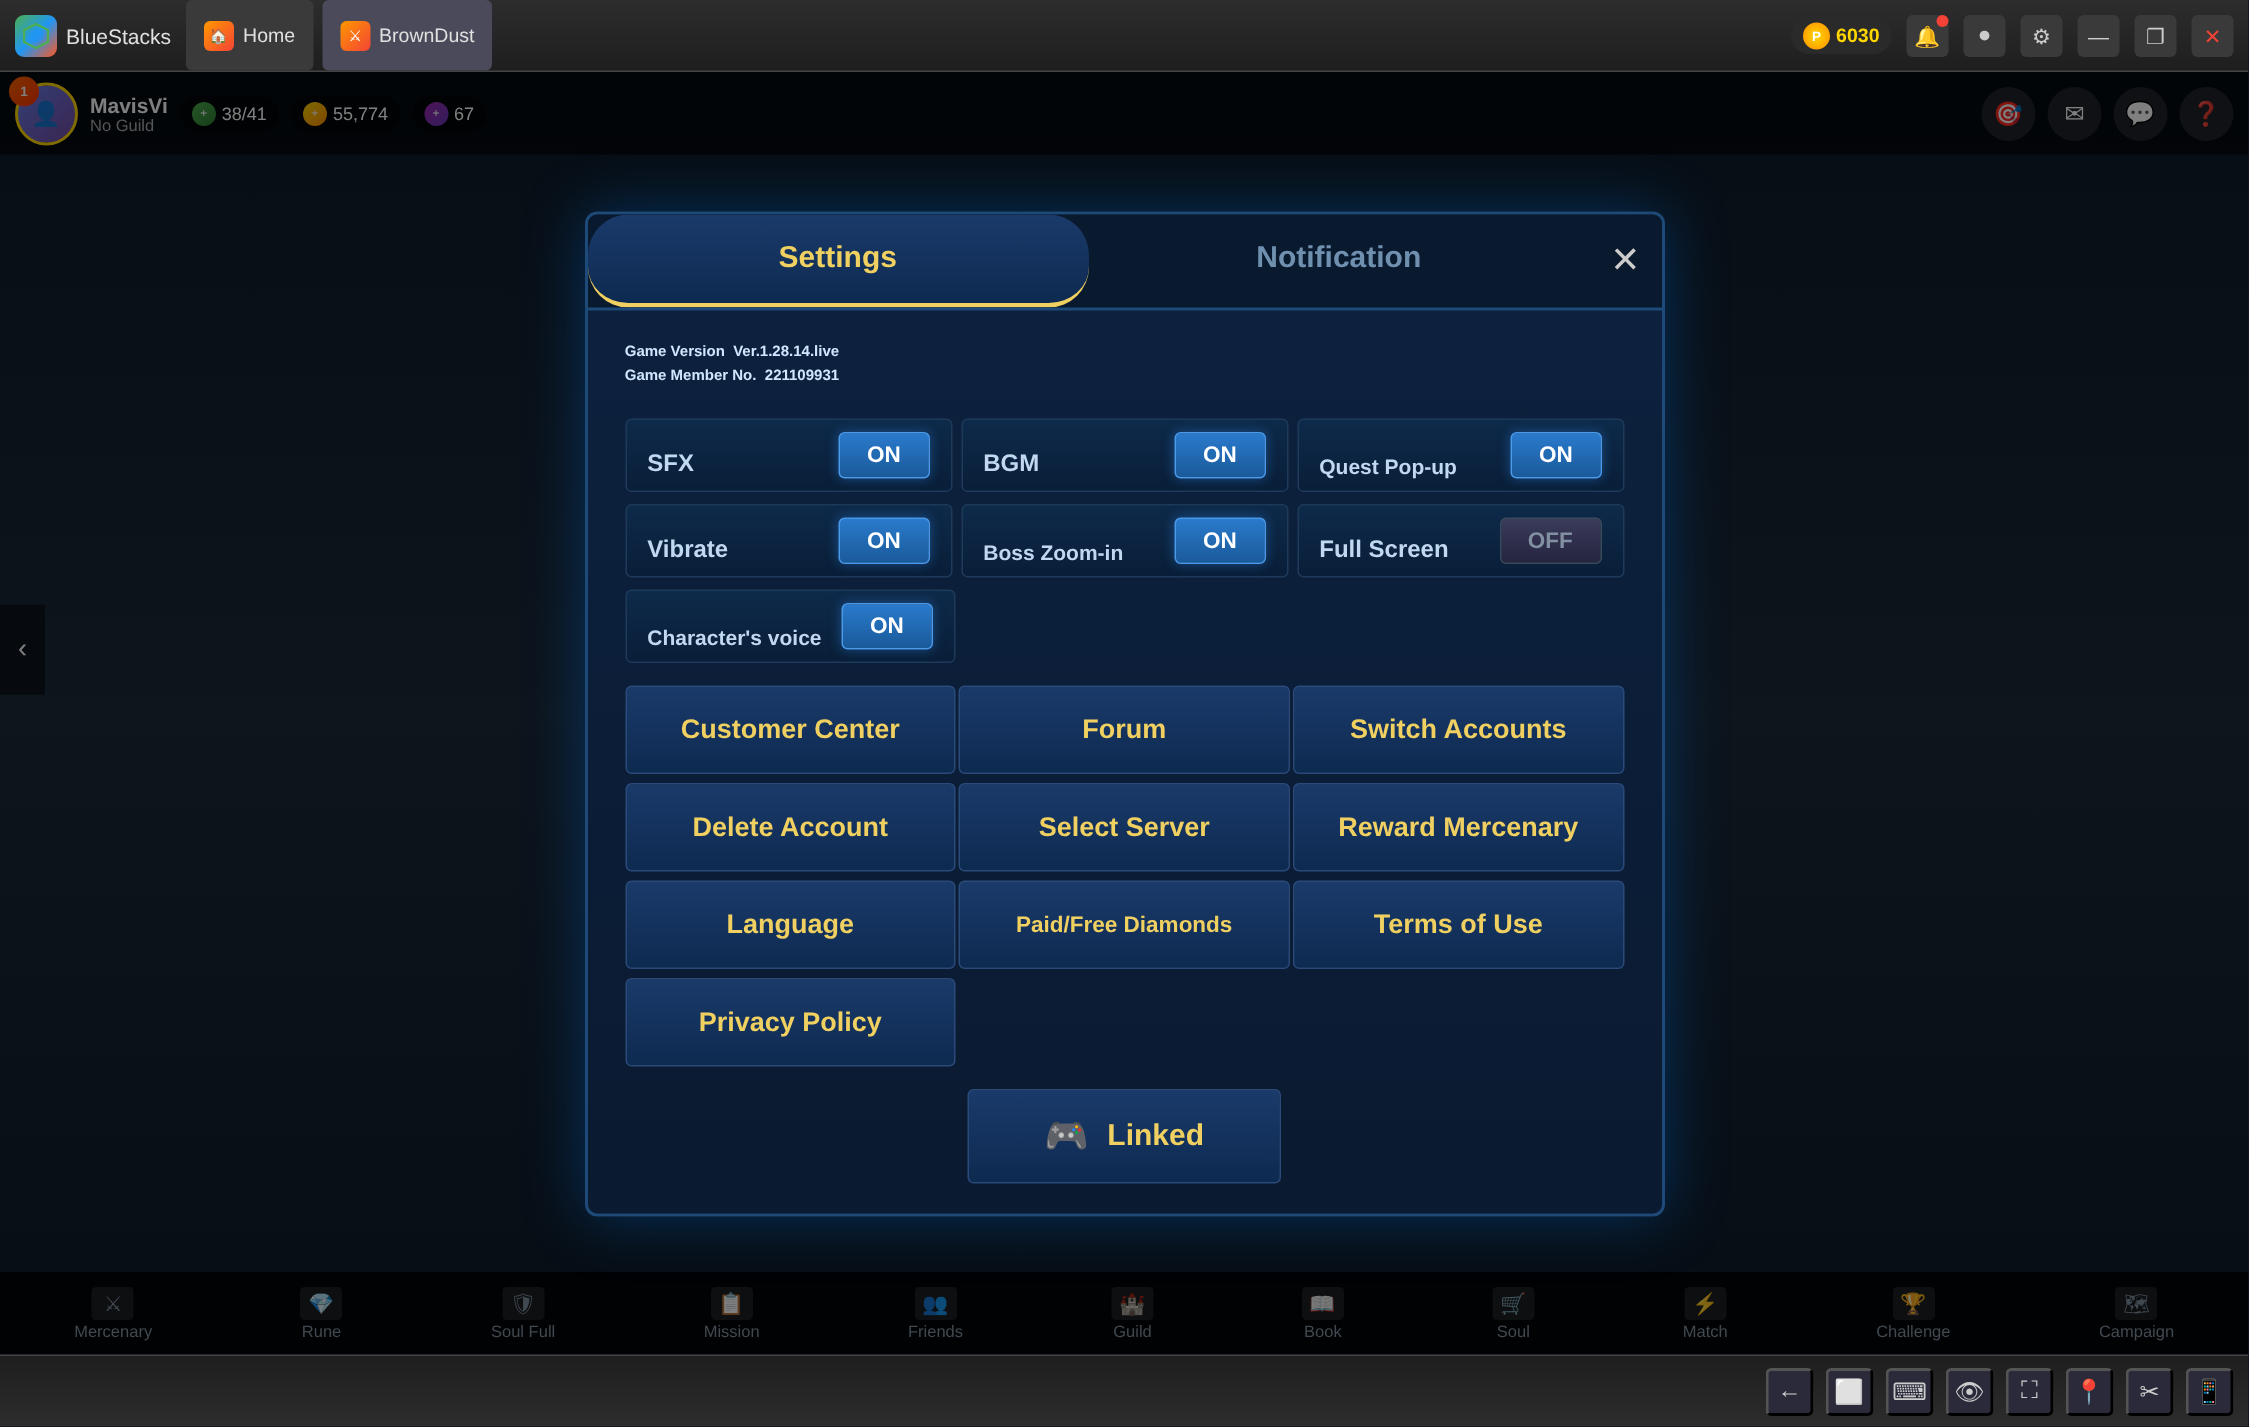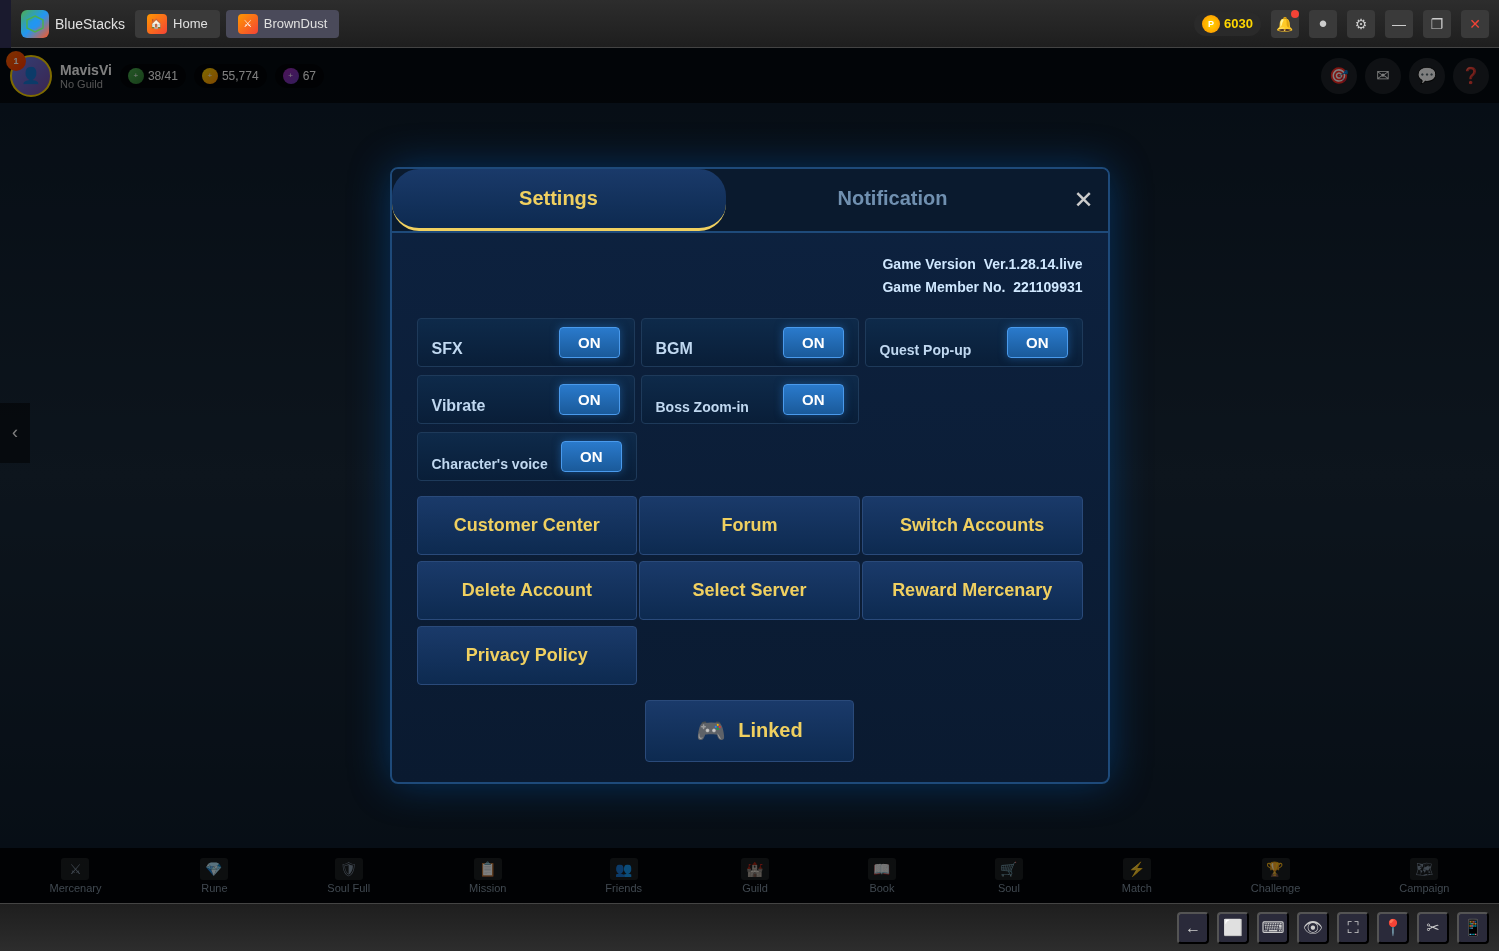--- a/index.html
+++ b/index.html
@@ -8,25 +8,24 @@
       height: 951px;
       background: #1a1a2e;
       font-family: 'Arial', sans-serif;
       overflow: hidden;
       position: relative;
     }
 
     
     .taskbar {
       position: absolute;
-      top: 0; left: 11px; right: 0;
+      top: 0; left: 0; right: 0;
       height: 48px;
       background: linear-gradient(180deg, #2d2d2d 0%, #1e1e1e 100%);
       display: flex;
-      align-items: center;
       padding: 0 10px;
       z-index: 100;
       border-bottom: 1px solid #444;
     }
     .taskbar-logo {
       display: flex;
       align-items: center;
       gap: 6px;
       margin-right: 10px;
     }
@@ -212,23 +211,22 @@
       cursor: pointer;
       background: none;
       border: none;
     }
     .modal-body {
       padding: 20px 25px;
     }
     .game-info {
       margin-bottom: 20px;
       color: #8ab0d0;
-      font-size: 14px;
+      font-size: 10px;
       line-height: 1.6;
-      text-align: right;
     }
     .game-info span {
       color: #d0e8ff;
       font-weight: bold;
     }
 
     
     .toggle-grid {
       display: grid;
       grid-template-columns: 1fr 1fr 1fr;
@@ -513,20 +511,24 @@
 
         <div class="toggle-row-2">
           <div class="toggle-item">
             <span class="toggle-label">Vibrate</span>
             <button class="toggle-btn on">ON</button>
           </div>
           <div class="toggle-item">
             <span class="toggle-label" style="font-size:14px;">Boss Zoom-in</span>
             <button class="toggle-btn on">ON</button>
           </div>
+          <div class="toggle-item">
+            <span class="toggle-label">Full Screen</span>
+            <button class="toggle-btn off">OFF</button>
+          </div>
         </div>
 
         <div class="toggle-row-1">
           <div class="toggle-item">
             <span class="toggle-label" style="font-size:14px;">Character's voice</span>
             <button class="toggle-btn on">ON</button>
           </div>
           <div></div>
         </div>
 
@@ -535,20 +537,25 @@
           <button class="action-btn">Forum</button>
           <button class="action-btn">Switch Accounts</button>
         </div>
 
         <div class="action-grid" style="margin-bottom:6px;">
           <button class="action-btn">Delete Account</button>
           <button class="action-btn">Select Server</button>
           <button class="action-btn">Reward Mercenary</button>
         </div>
 
+        <div class="action-grid" style="margin-bottom:6px;">
+          <button class="action-btn">Language</button>
+          <button class="action-btn" style="font-size:15px;">Paid/Free Diamonds</button>
+          <button class="action-btn">Terms of Use</button>
+        </div>
 
         <div class="action-grid" style="margin-bottom:6px;">
           <button class="action-btn">Privacy Policy</button>
           <div class="action-btn empty"></div>
           <div class="action-btn empty"></div>
         </div>
 
         <div class="linked-section">
           <button class="linked-btn">
             <span class="gamepad-icon">🎮</span>

